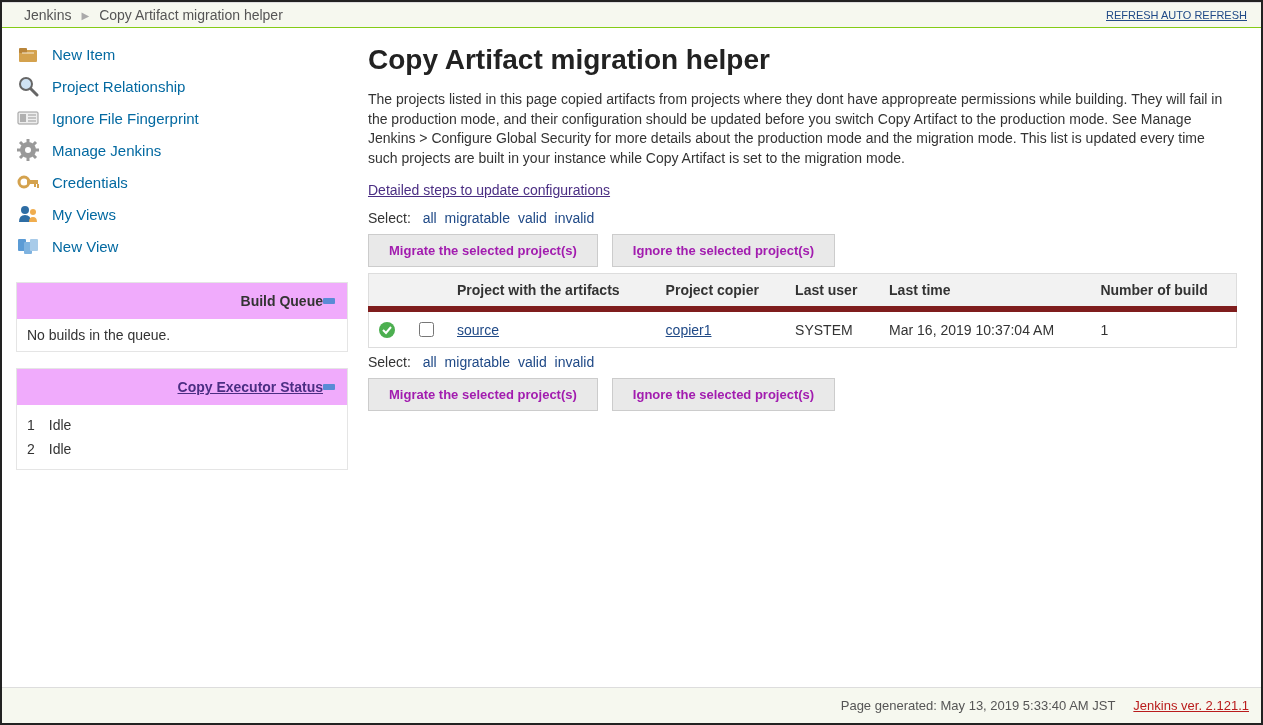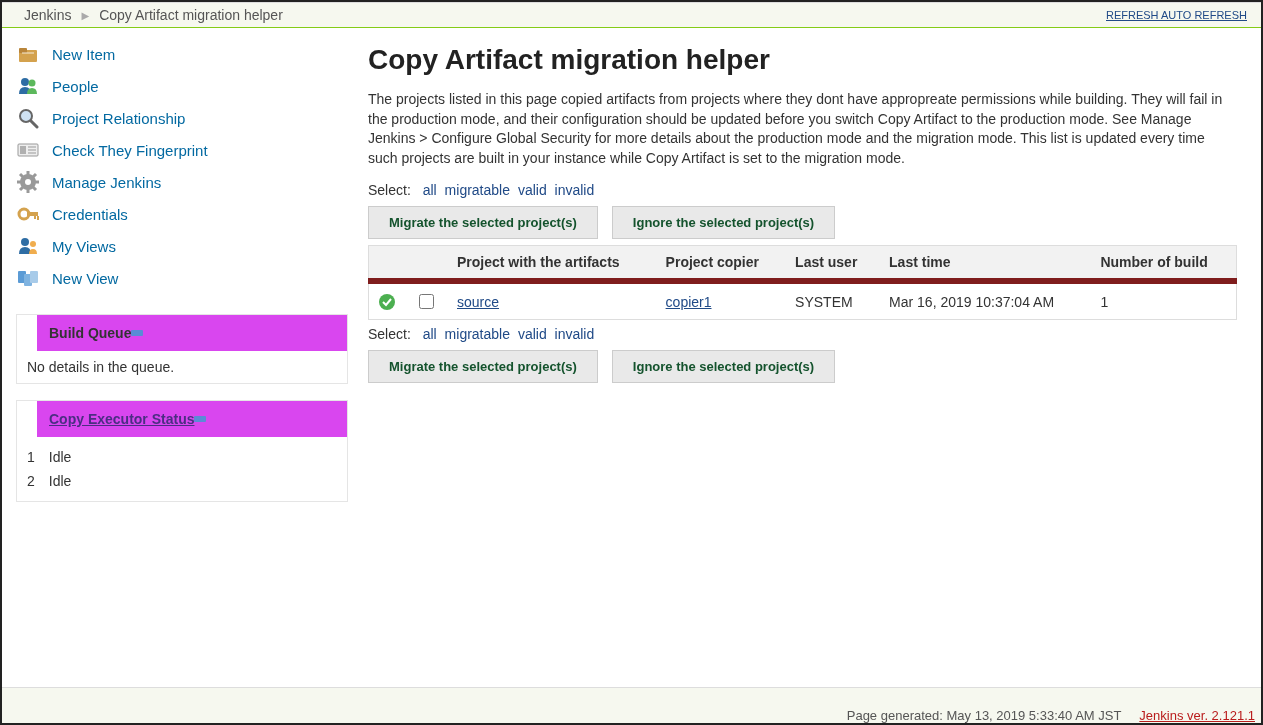--- a/index.html
+++ b/index.html
@@ -62,28 +62,27 @@
     cursor: pointer;
   }
   .tasks li .tlabel { color: #0369a1; text-decoration: none; font-size: 15px; }
   .tasks li .ticon { width: 24px; display: flex; justify-content: center; }
 
   .pane {
     border: 1px solid #e5e5e5;
     margin-bottom: 16px;
   }
   .pane-header {
-    background: #d946ef;
+    background: #f0abfc;
     padding: 10px 12px;
     font-weight: bold;
     display: flex;
-    justify-content: flex-start;
+    justify-content: flex-end;
     align-items: center;
     font-size: 14px;
-    margin-left: 20px;
   }
   .pane-header a { color: #4b2e83; }
   .pane-body { padding: 8px 10px; font-size: 14px; }
   .collapse-icon {
     width: 12px; height: 6px;
     background: #5a8bd6;
     border-radius: 1px;
   }
   .exec-list { list-style: none; margin: 0; padding: 0; }
   .exec-list li { display: flex; gap: 14px; padding: 4px 0; }
@@ -109,21 +108,21 @@
   .select-bar { margin-bottom: 8px; }
   .select-bar span:first-child { margin-right: 4px; }
   .select-bar a { color: #204a87; margin-left: 4px; text-decoration: none; }
 
   .action-buttons { display: flex; gap: 14px; margin-bottom: 6px; }
   .action-buttons.after { margin-top: 6px; }
   button.wide {
     font-family: inherit;
     font-size: 13px;
     font-weight: bold;
-    color: #14532d;
+    color: #a21caf;
     background: #e9e9e9;
     border: 1px solid #ccc;
     padding: 8px 20px;
     cursor: pointer;
   }
 
   table.proj {
     width: 100%;
     border-collapse: collapse;
     border: 1px solid #ddd;
@@ -149,23 +148,23 @@
   .status-dot svg { display:block; }
   input[type="checkbox"] { width: 15px; height: 15px; }
 
   
   .footer {
     border-top: 1px solid #ddd;
     background: #f6f8ef;
     height: 36px;
     display: flex;
     justify-content: flex-end;
-    align-items: flex-end;
+    align-items: center;
     gap: 18px;
-    padding: 0 6px;
+    padding: 0 12px;
     font-size: 13px;
     color: #555;
   }
   .footer a { color: #b91c1c; }
 </style>
 </head>
 <body>
 
 <div class="breadcrumb-bar">
   <div class="breadcrumbs">
@@ -185,49 +184,38 @@
           <svg width="22" height="18">
               <rect x="2" y="5" width="18" height="12" rx="1" fill="#d4a24e"></rect>
               <rect x="2" y="3" width="8" height="5" rx="1" fill="#b9853a"></rect>
               <rect x="5" y="7" width="12" height="2" fill="#fff" opacity="0.4"></rect>
             </svg>
         </span>
         <span class="tlabel">New Item</span>
       </li>
       <li>
         <span class="ticon">
-          <svg width="22" height="20">
-              <circle cx="8" cy="6" r="4" fill="#2e6da4"></circle>
-              <path d="M2 18 Q2 11 8 11 Q14 11 14 18 Z" fill="#2e6da4"></path>
-              <circle cx="15" cy="7" r="3.5" fill="#5cb85c"></circle>
-              <path d="M10 18 Q10 12 15 12 Q20 12 20 18 Z" fill="#5cb85c"></path>
-            </svg>
-        </span>
-        <span class="tlabel">People</span>
-      </li>
-      <li>
-        <span class="ticon">
           <svg width="22" height="22">
               <circle cx="9" cy="9" r="6" fill="#cfe2f3" stroke="#666" stroke-width="2"></circle>
               <line x1="14" y1="14" x2="20" y2="20" stroke="#666" stroke-width="3" stroke-linecap="round"></line>
             </svg>
         </span>
         <span class="tlabel">Project Relationship</span>
       </li>
       <li>
         <span class="ticon">
           <svg width="22" height="18">
               <rect x="1" y="3" width="20" height="12" rx="1" fill="#eee" stroke="#999"></rect>
               <rect x="3" y="5" width="6" height="8" fill="#b0b0b0"></rect>
               <line x1="11" y1="6" x2="19" y2="6" stroke="#999"></line>
               <line x1="11" y1="9" x2="19" y2="9" stroke="#999"></line>
               <line x1="11" y1="12" x2="19" y2="12" stroke="#999"></line>
             </svg>
         </span>
-        <span class="tlabel">Check They Fingerprint</span>
+        <span class="tlabel">Ignore File Fingerprint</span>
       </li>
       <li>
         <span class="ticon">
           <svg width="22" height="22">
               <circle cx="11" cy="11" r="8" fill="#999"></circle>
               <circle cx="11" cy="11" r="3" fill="#fff"></circle>
               <g stroke="#999" stroke-width="3">
                 <line x1="11" y1="0" x2="11" y2="4"></line>
                 <line x1="11" y1="18" x2="11" y2="22"></line>
                 <line x1="0" y1="11" x2="4" y2="11"></line>
@@ -274,21 +262,21 @@
         <span class="tlabel">New View</span>
       </li>
     </ul>
 
     <div class="pane">
       <div class="pane-header">
         <span>Build Queue</span>
         <span class="collapse-icon"></span>
       </div>
       <div class="pane-body">
-        <span>No details in the queue.</span>
+        <span>No builds in the queue.</span>
       </div>
     </div>
 
     <div class="pane">
       <div class="pane-header">
         <a href="#">Copy Executor Status</a>
         <span class="collapse-icon"></span>
       </div>
       <div class="pane-body">
         <ul class="exec-list">
@@ -301,20 +289,21 @@
             <span>Idle</span>
           </li>
         </ul>
       </div>
     </div>
   </div>
 
   <div class="content">
     <h1>Copy Artifact migration helper</h1>
     <div class="desc">The projects listed in this page copied artifacts from projects where they dont have appropreate permissions while building. They will fail in the production mode, and their configuration should be updated before you switch Copy Artifact to the production mode. See Manage Jenkins &gt; Configure Global Security for more details about the production mode and the migration mode. This list is updated every time such projects are built in your instance while Copy Artifact is set to the migration mode.</div>
+    <a href="#" class="details-link">Detailed steps to update configurations</a>
 
     <div class="select-bar">
       <span>Select:</span>
       <a href="#">all</a>
       <a href="#">migratable</a>
       <a href="#">valid</a>
       <a href="#">invalid</a>
     </div>
 
     <div class="action-buttons">

